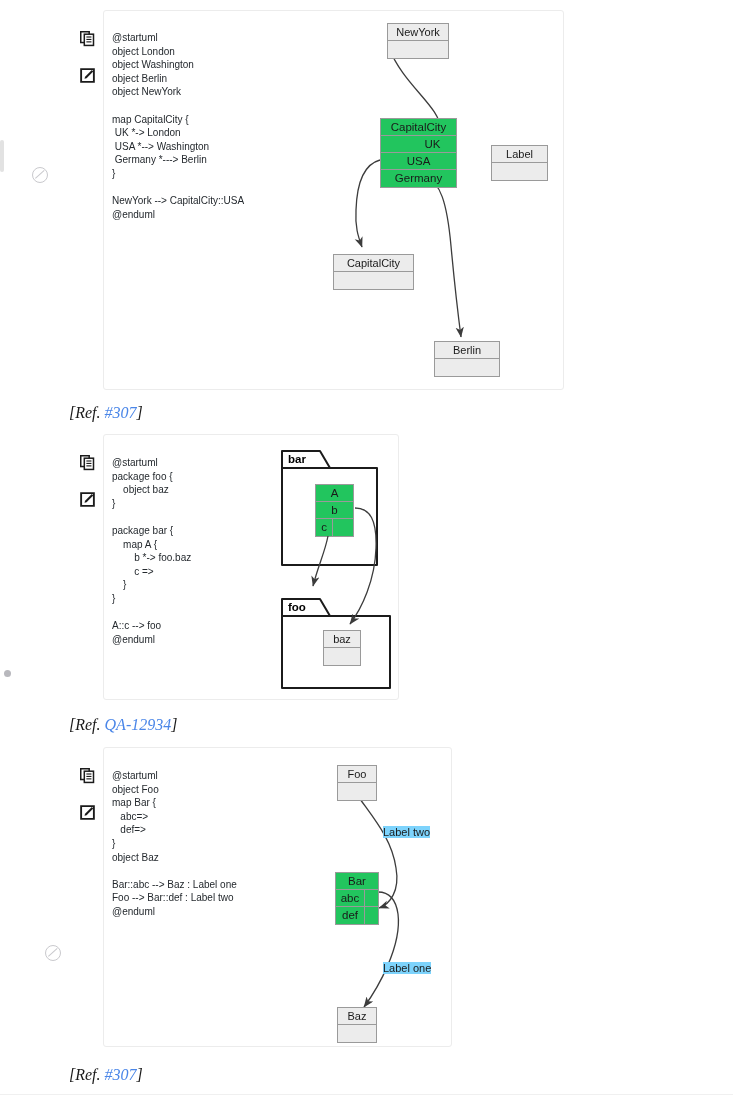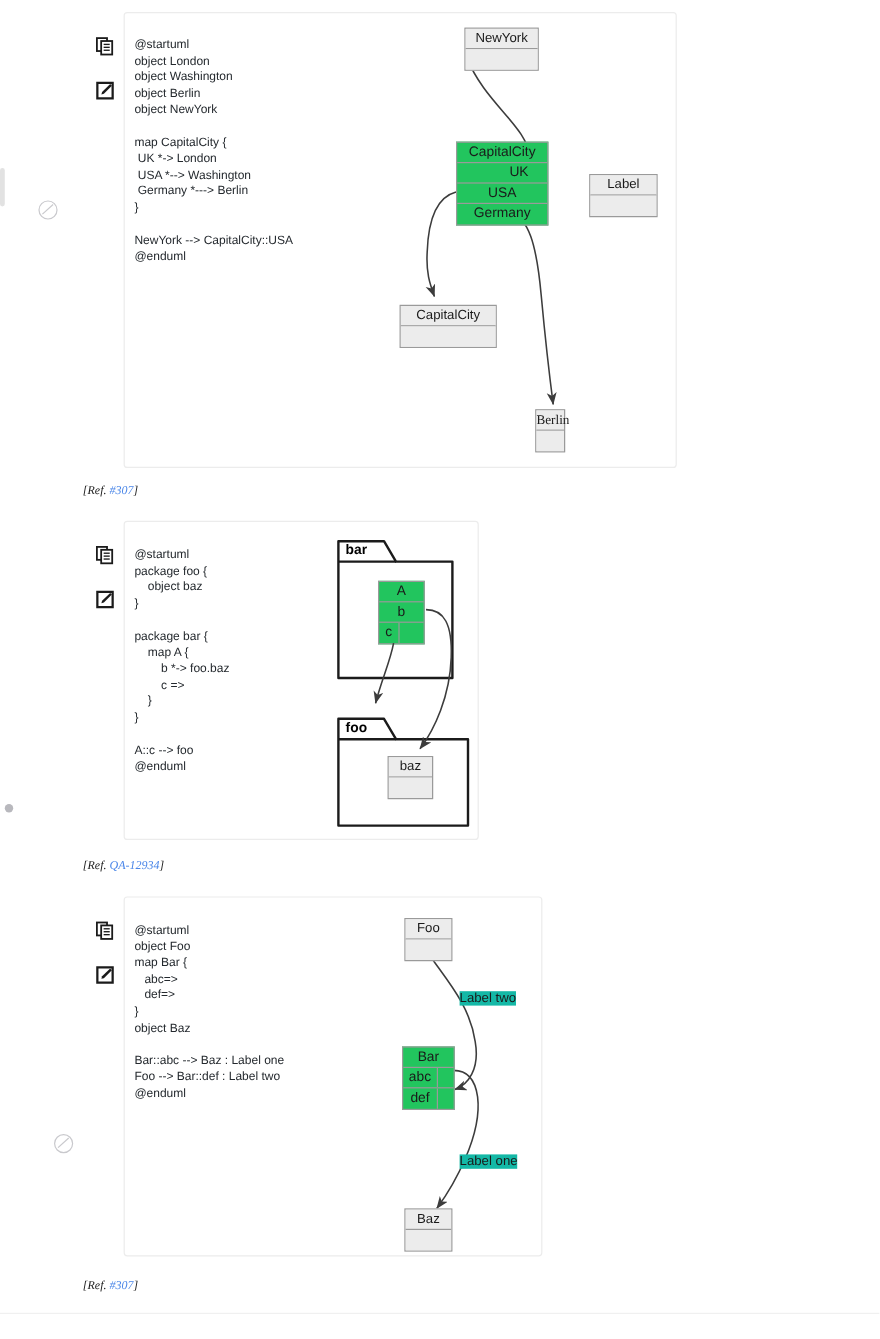--- a/index.html
+++ b/index.html
@@ -77,21 +77,21 @@
   .tool-icon {
     position: absolute;
     width: 15px; height: 15px;
     cursor: pointer;
   }
 
   .ref {
     position: absolute;
     font-family: "Liberation Serif", serif;
     font-style: italic;
-    font-size: 10px;
+    font-size: 16px;
     color: #1a1a1a;
     white-space: nowrap;
   }
   .ref a {
     color: #4a86e8;
     text-decoration: none;
   }
 
   .diagram { position: absolute; }
 
@@ -132,21 +132,21 @@
     font-size: 11.5px;
     color: #000;
   }
 
   .edge-label {
     position: absolute;
     font-family: "Liberation Sans", sans-serif;
     font-size: 11px;
     color: #1a1a1a;
     white-space: nowrap;
-    background: #14b8a6;
+    background: #7dd3fc;
   }
 
   svg { overflow: visible; }
 
   .bottom-rule {
     position: absolute;
     left: 0; top: 1094px;
     width: 733px; height: 1px;
     background: #f0f0f0;
   }
@@ -236,21 +236,21 @@
     <div class="obj" style="left:161px; top:131px; width:57px;">
       <div class="hdr">Label</div>
       <div class="empty"></div>
     </div>
 
     <div class="obj" style="left:3px; top:240px; width:81px;">
       <div class="hdr">CapitalCity</div>
       <div class="empty"></div>
     </div>
 
-    <div class="obj" style="left:116px; top:327px; width:25px;font-family:Liberation Serif, serif;">
+    <div class="obj" style="left:104px; top:327px; width:66px;">
       <div class="hdr">Berlin</div>
       <div class="empty"></div>
     </div>
   </div>
 
   <div class="ref" style="left:69px; top:404px;">
     <span>[Ref. </span><a href="#">#307</a><span>]</span>
   </div>
 </div>
 

